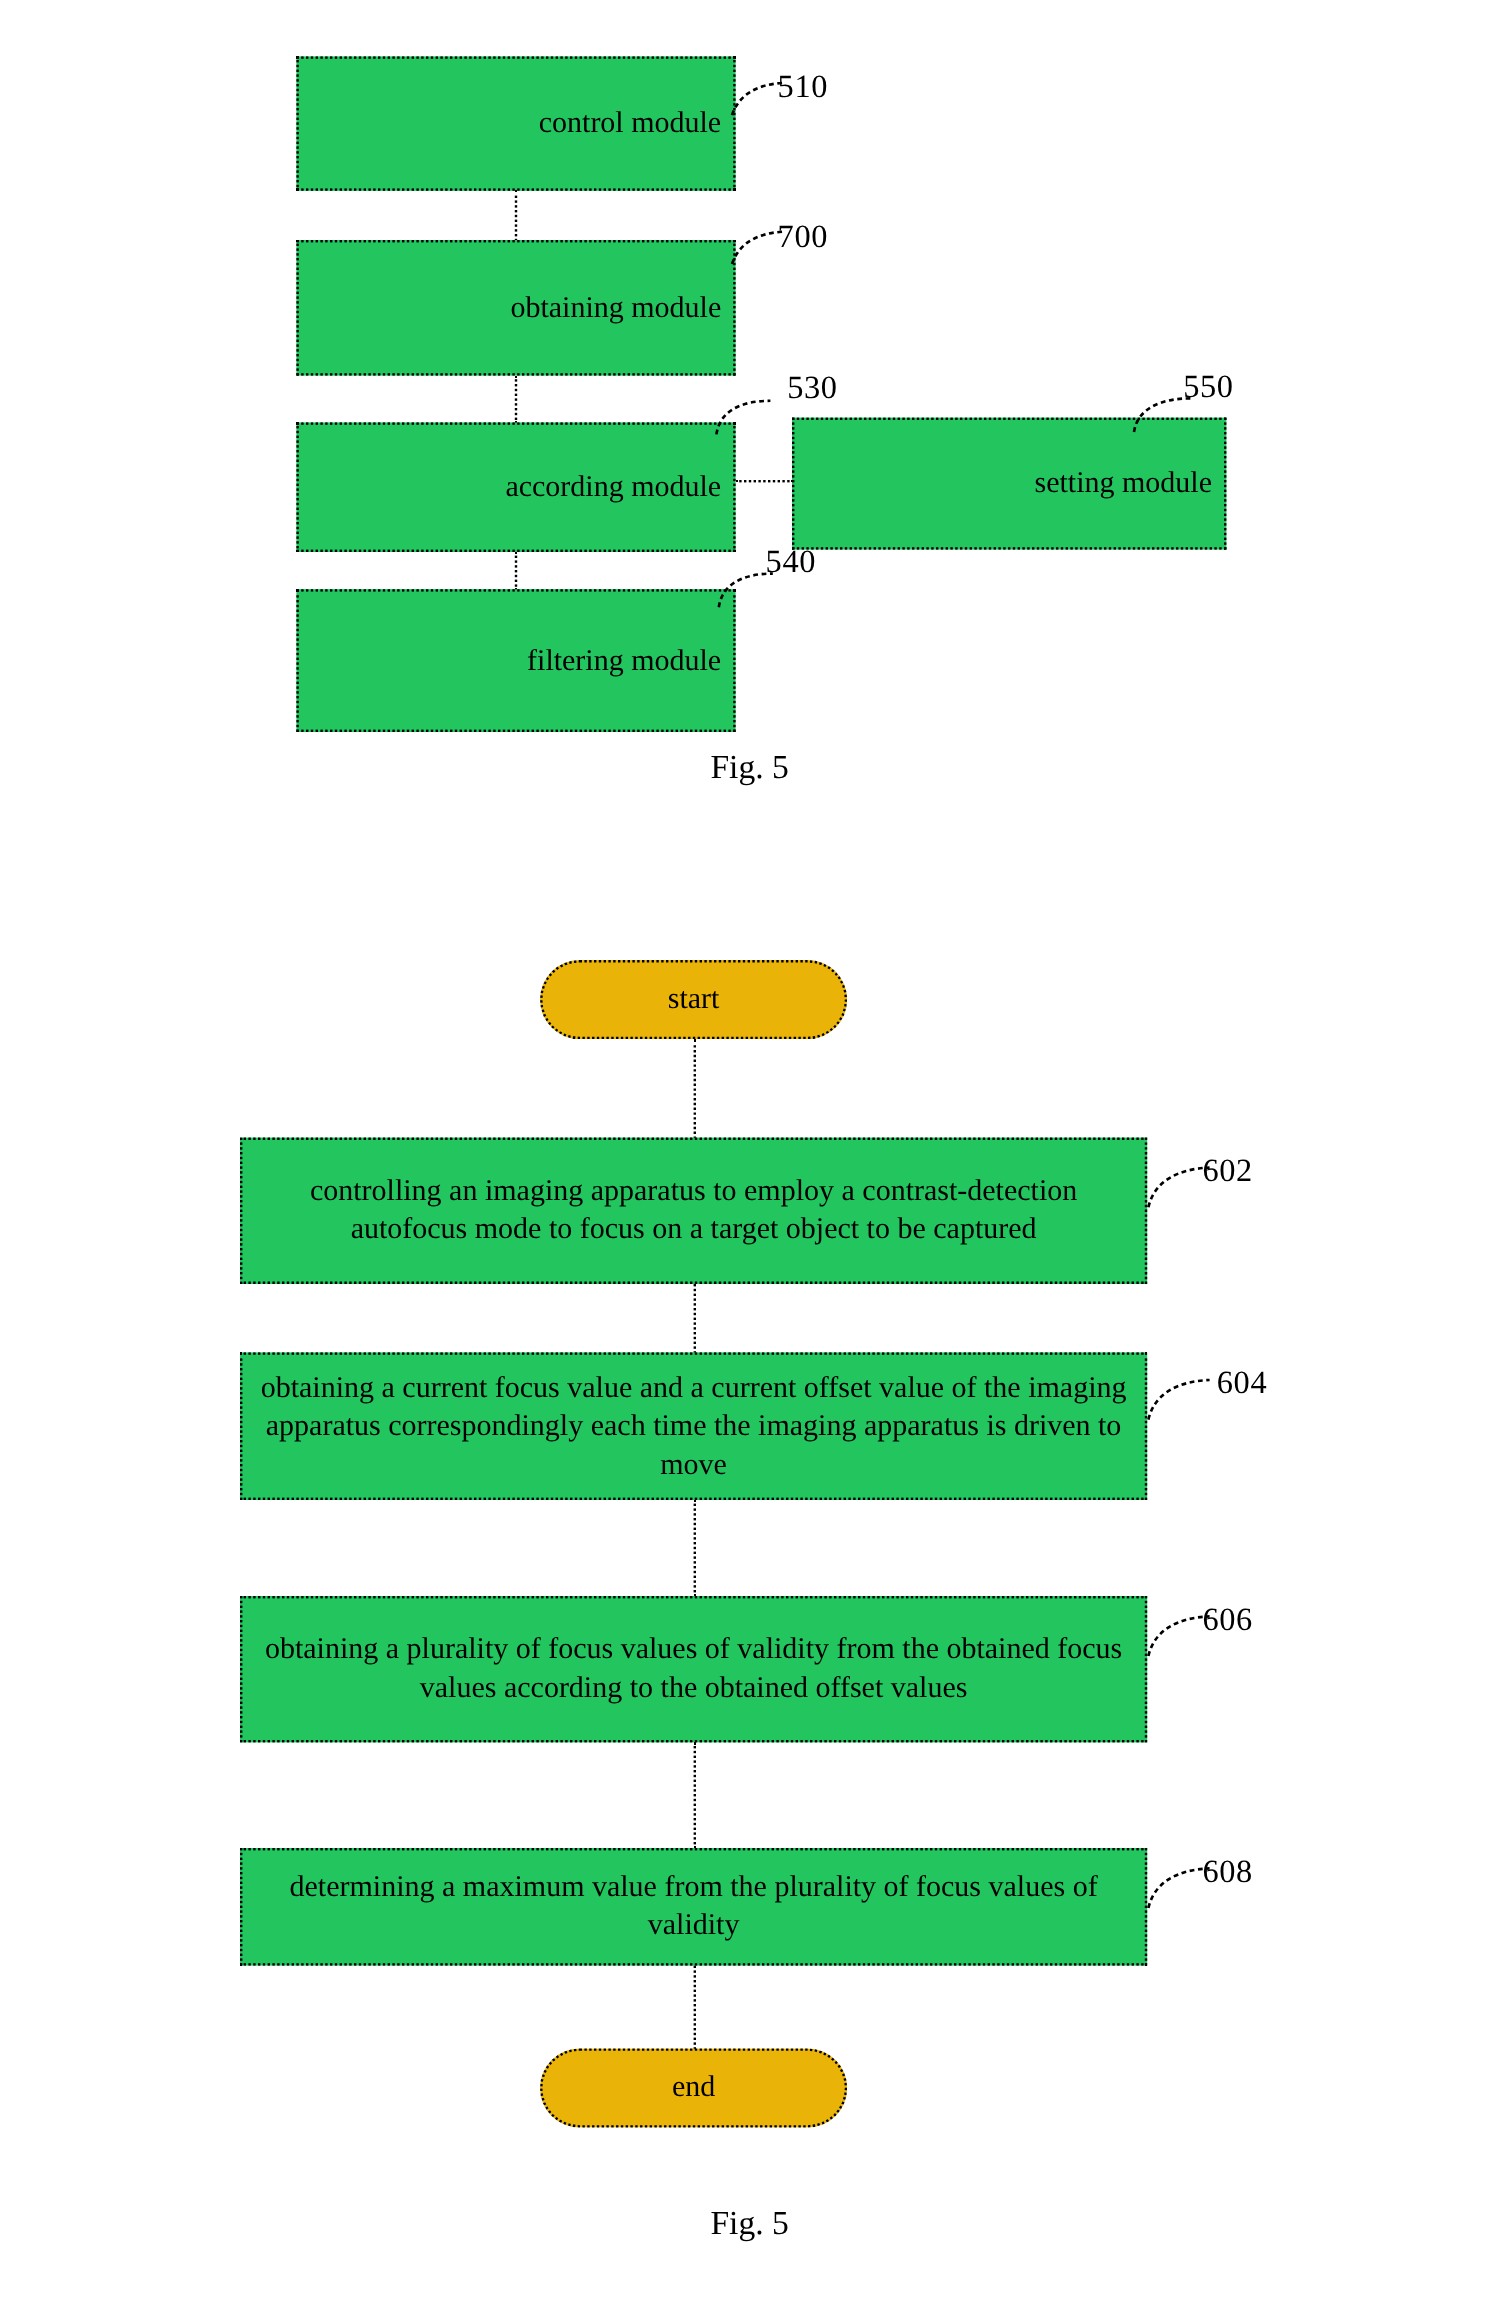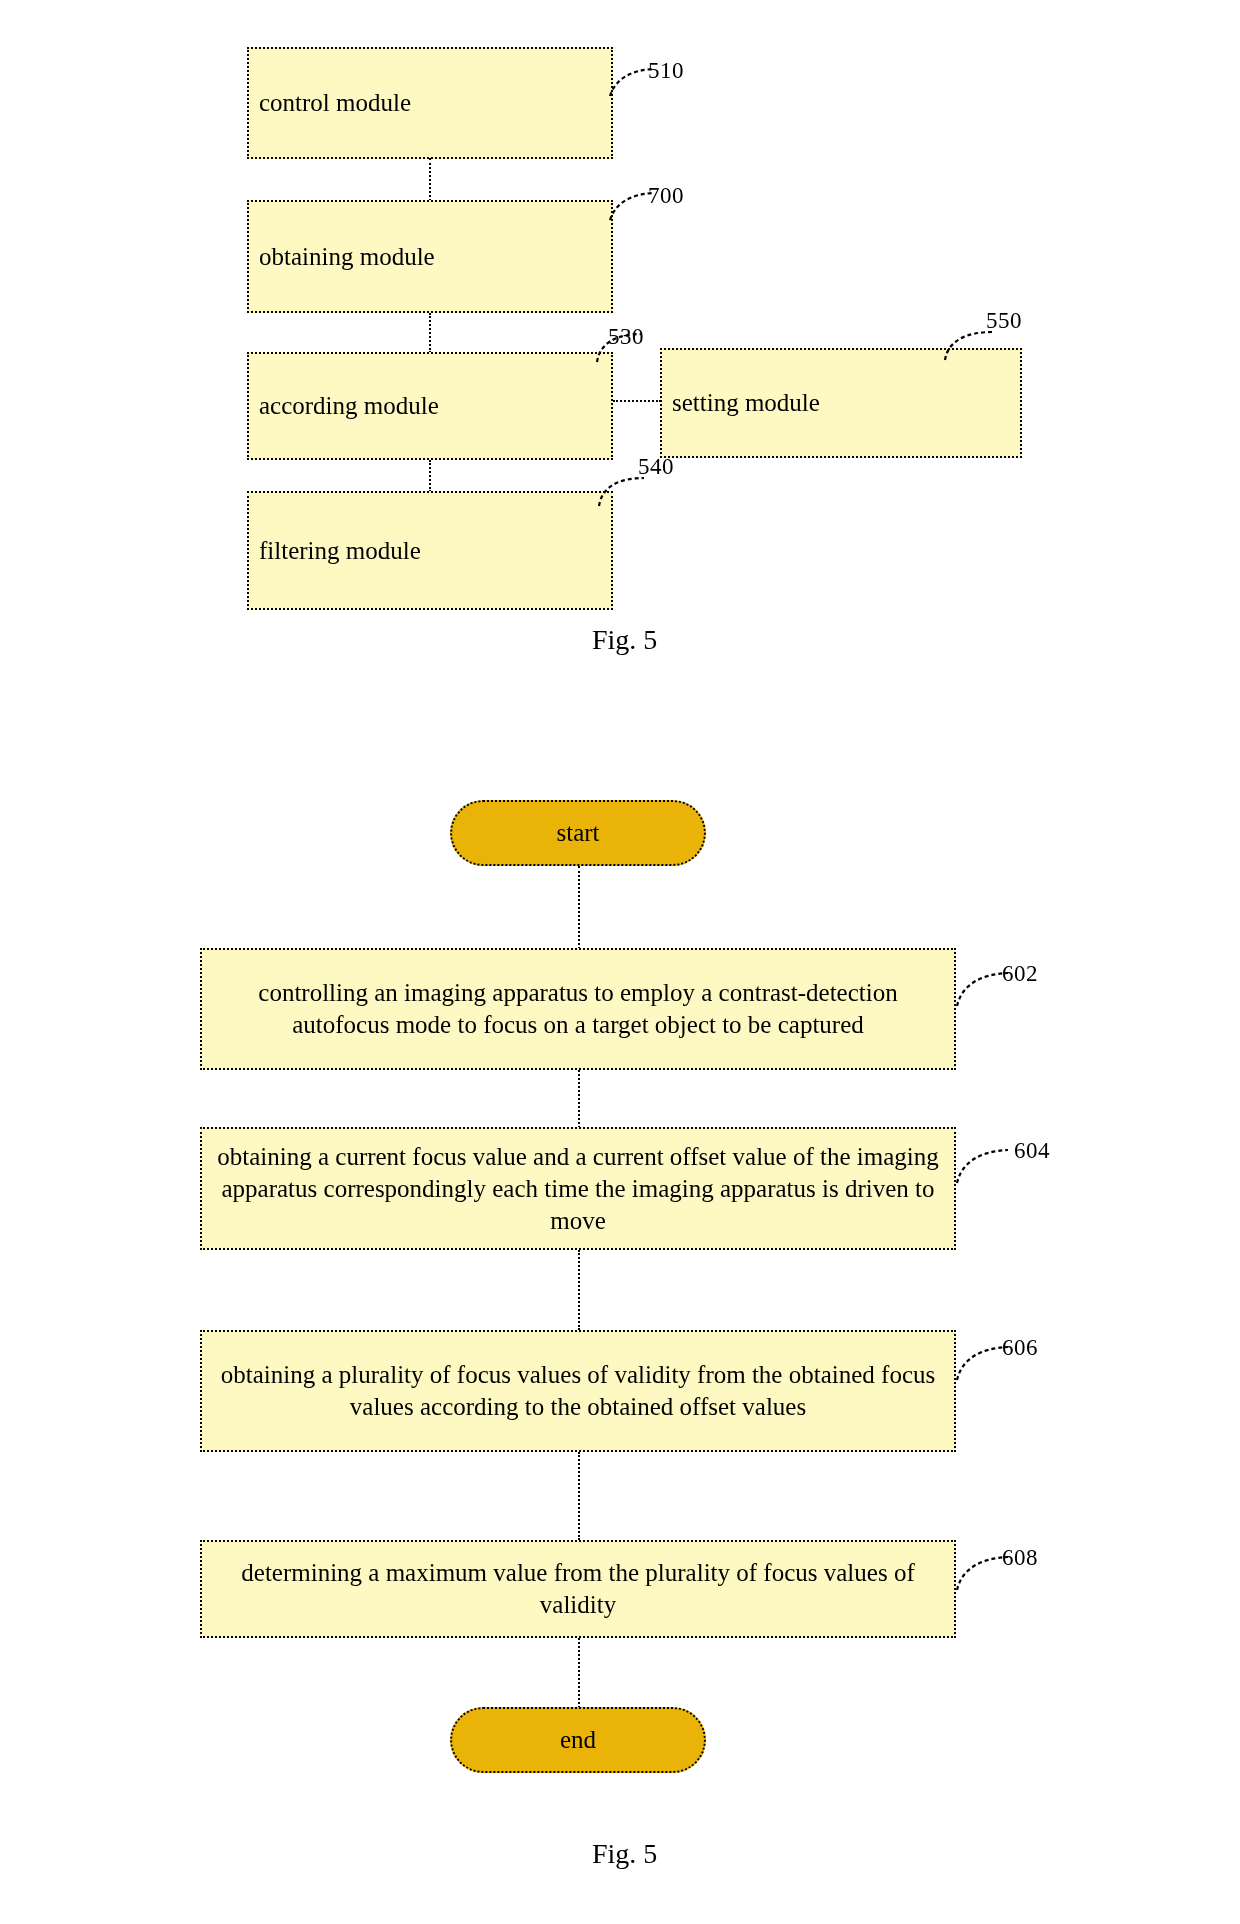--- a/index.html
+++ b/index.html
@@ -21,24 +21,24 @@
     position: relative;
     width: 1240px;
     height: 1924px;
   }
 
   
   .node {
     position: absolute;
     box-sizing: border-box;
     border: 2px dotted #000;
-    background: #fef9c3;
+    background: #22c55e;
     display: flex;
     align-items: center;
-    justify-content: flex-start;
+    justify-content: flex-end;
     text-align: center;
     line-height: 1.28;
   }
 
   .node-text {
     display: block;
     padding: 0 10px;
     white-space: pre-line;
   }
 
@@ -73,21 +73,21 @@
   }
   .hline {
     position: absolute;
     border-top: 2px dotted #000;
     height: 0;
   }
 
   
   .ref {
     position: absolute;
-    font-size: 23px;
+    font-size: 27px;
     line-height: 1;
     white-space: nowrap;
     letter-spacing: 0.5px;
   }
   .leader {
     position: absolute;
     pointer-events: none;
   }
 
   
@@ -139,21 +139,21 @@
     <div class="ref" style="left:648px; top:59px;">510</div>
 
     <svg class="leader" style="left:606px; top:186px; width:54px; height:40px;" viewBox="0 0 54 40">
       <path d="M4 34 C 10 16, 26 8, 48 7" fill="none" stroke="#000" stroke-width="2.2" stroke-dasharray="4 3"></path>
     </svg>
     <div class="ref" style="left:648px; top:184px;">700</div>
 
     <svg class="leader" style="left:592px; top:328px; width:56px; height:38px;" viewBox="0 0 56 38">
       <path d="M5 34 C 8 14, 26 6, 50 6" fill="none" stroke="#000" stroke-width="2.2" stroke-dasharray="4 3"></path>
     </svg>
-    <div class="ref" style="left:608px; top:310px;margin-top:15px;">530</div>
+    <div class="ref" style="left:656px; top:310px;">530</div>
 
     <svg class="leader" style="left:594px; top:472px; width:56px; height:38px;" viewBox="0 0 56 38">
       <path d="M5 34 C 8 14, 26 6, 50 6" fill="none" stroke="#000" stroke-width="2.2" stroke-dasharray="4 3"></path>
     </svg>
     <div class="ref" style="left:638px; top:455px;">540</div>
 
     <svg class="leader" style="left:940px; top:326px; width:58px; height:38px;" viewBox="0 0 58 38">
       <path d="M5 34 C 8 14, 28 6, 52 6" fill="none" stroke="#000" stroke-width="2.2" stroke-dasharray="4 3"></path>
     </svg>
     <div class="ref" style="left:986px; top:309px;">550</div>

